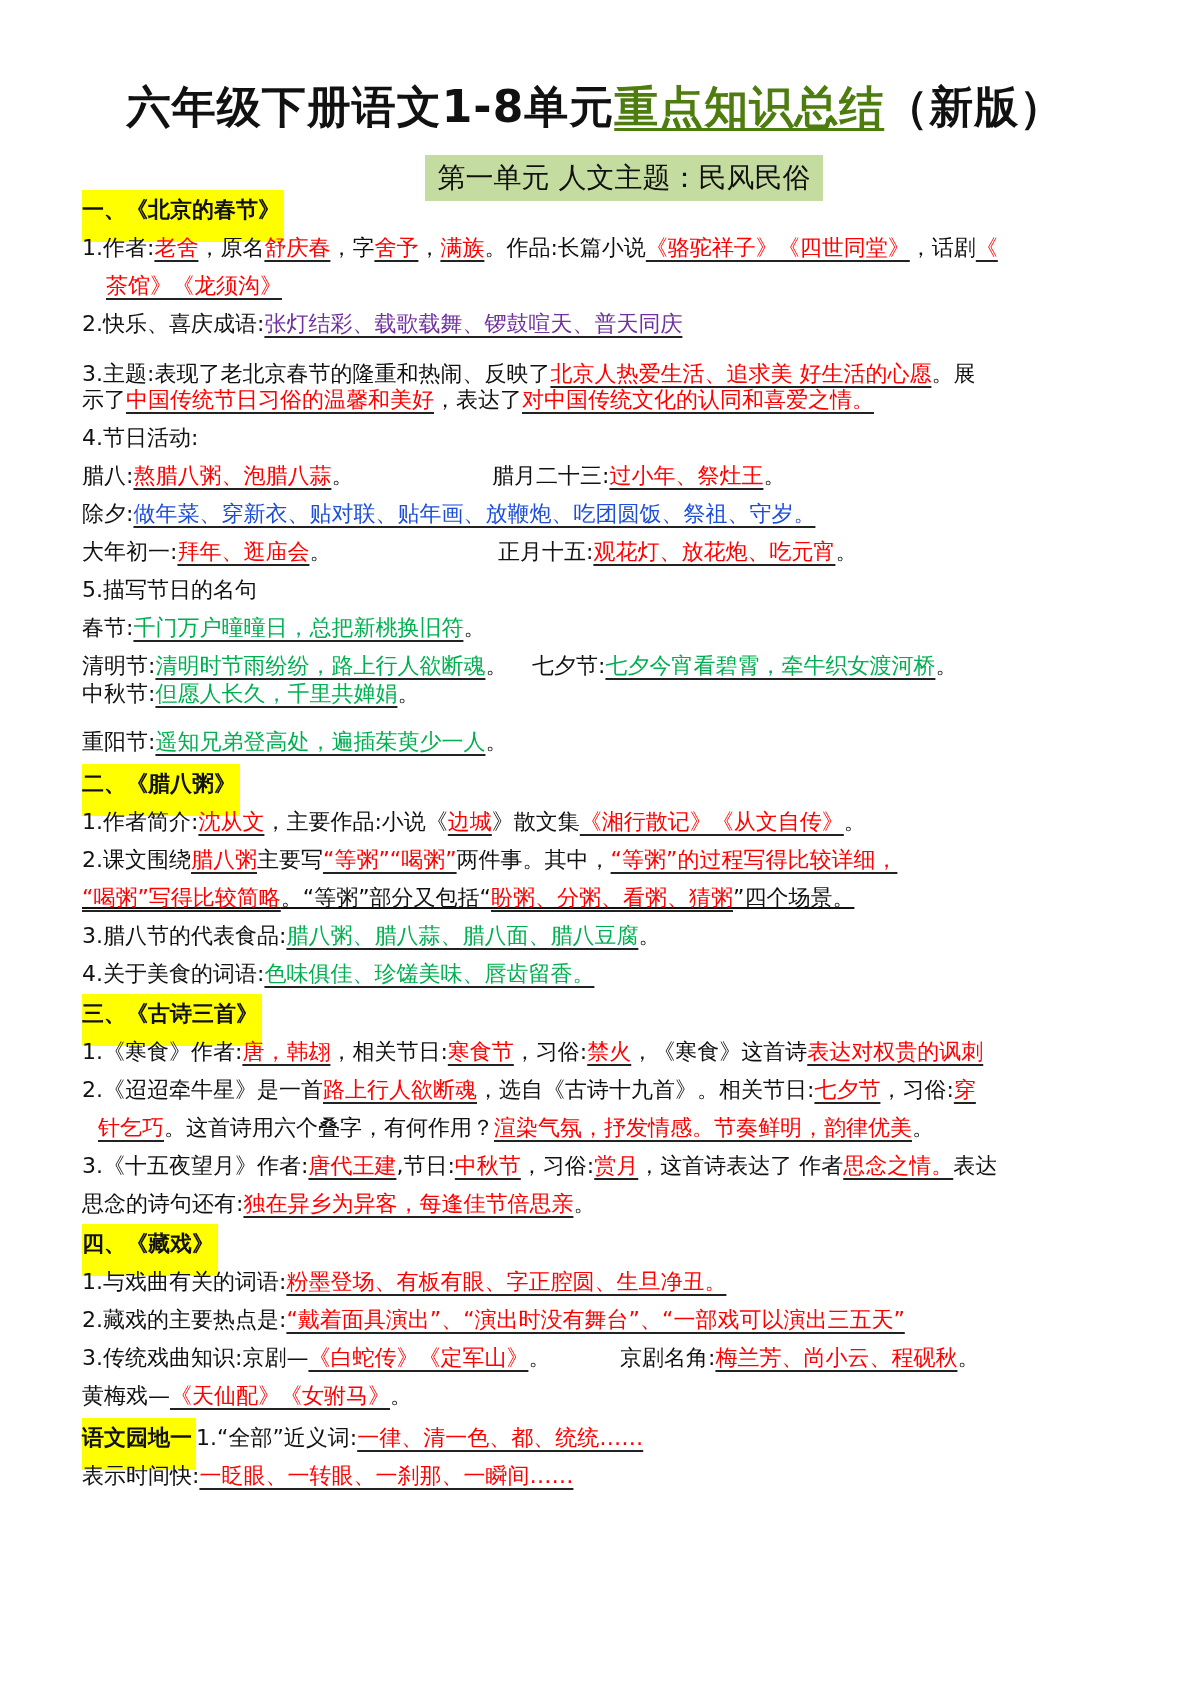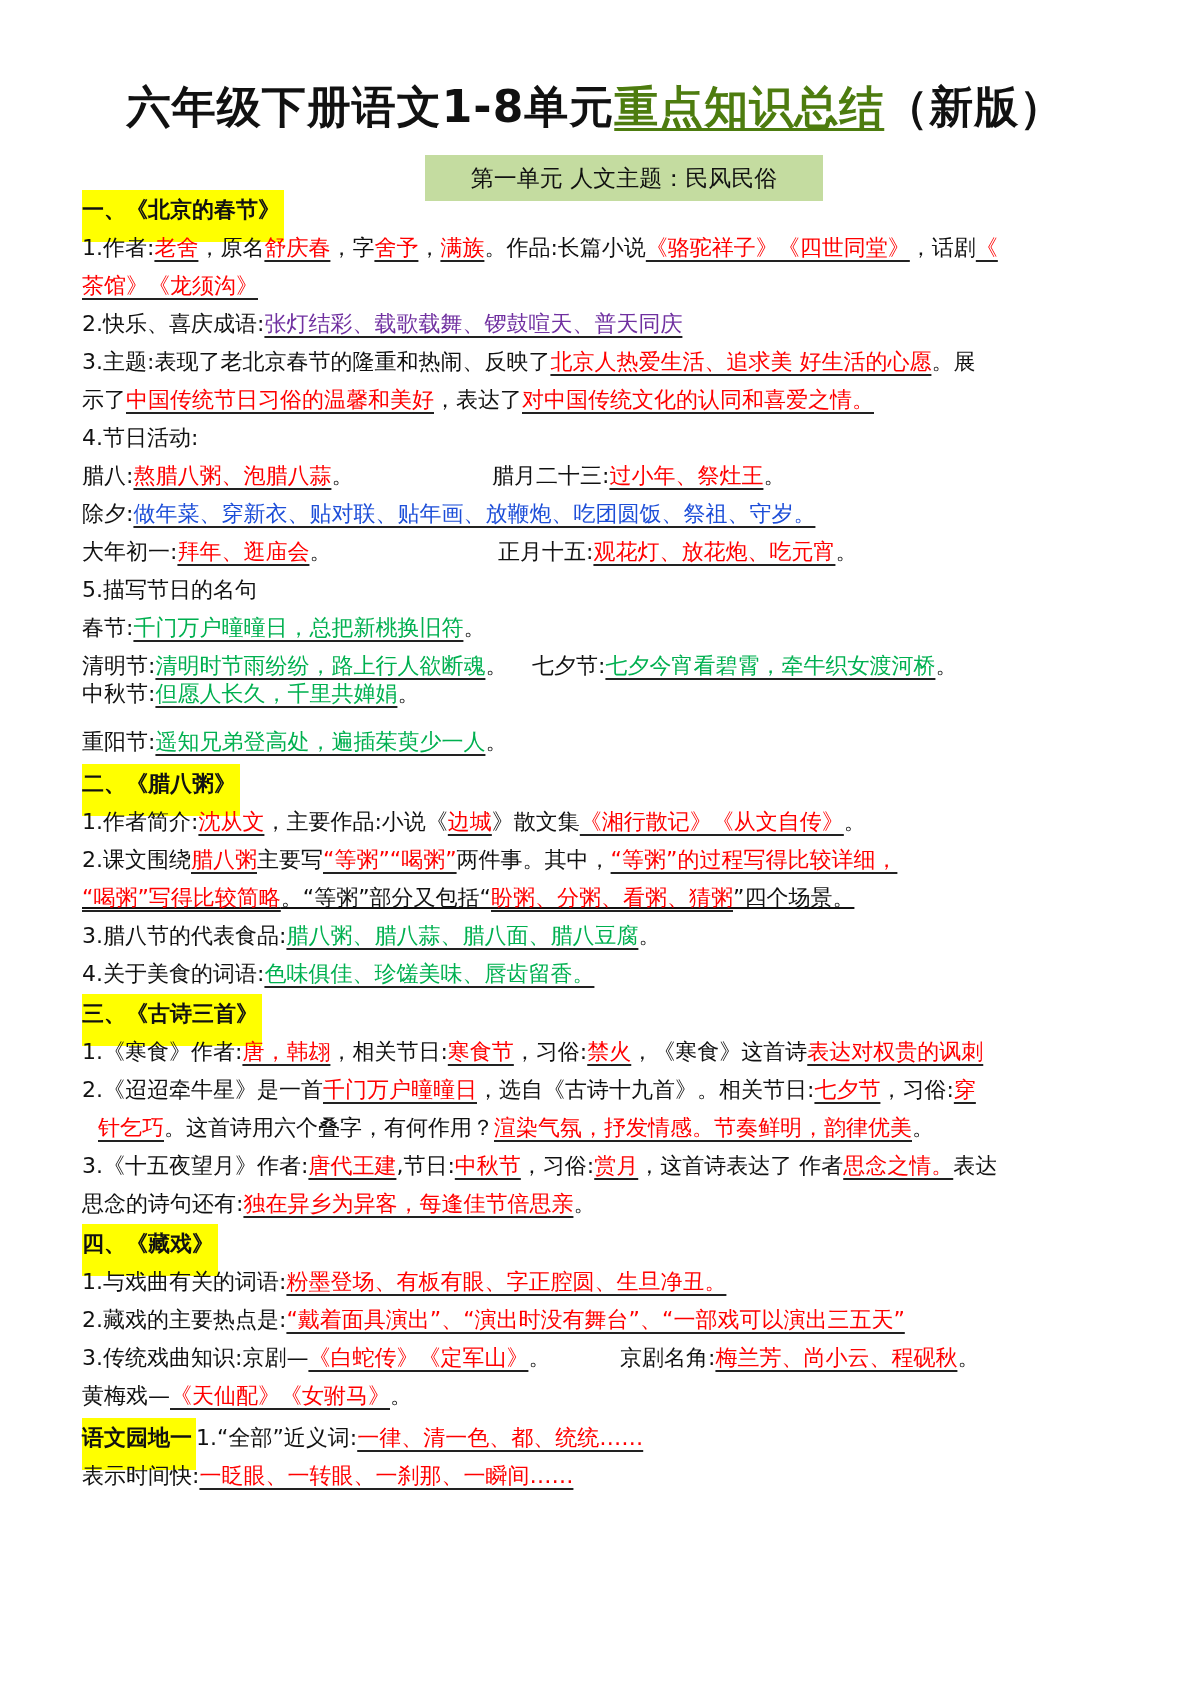--- a/index.html
+++ b/index.html
@@ -9,21 +9,21 @@
     color: #111111;
   }
   .title {
     position: absolute; left: 0; top: 78px; width: 1191px;
     text-align: center; font-size: 44px; font-weight: bold; letter-spacing: 1px;
     white-space: nowrap;
   }
   .title .hl { color: #4d7c0f; text-decoration: underline; text-decoration-thickness: 3px; text-underline-offset: 6px; }
   .unit-bar {
     position: absolute; left: 425px; top: 155px; width: 398px; height: 46px;
-    background: #c4dca0; font-size: 23px; line-height: 46px; text-align: center;
+    background: #c4dca0; font-size: 28px; line-height: 46px; text-align: center;
     color: #111;
   }
   .content { position: absolute; left: 82px; top: 0; width: 1040px; }
   .line {
     position: absolute; left: 0; height: 36px; font-size: 22px; line-height: 36px;
     white-space: nowrap;
   }
   .h {
     display: inline-block; background: #ffff00; font-weight: bold; font-size: 22px;
     padding: 0 4px 12px 0; line-height: 40px; height: 40px;
@@ -39,44 +39,44 @@
 <body>
 
 <div class="title"><span>六年级下册语文1-8单元</span><span class="hl">重点知识总结</span><span>（新版）</span></div>
 
 <div class="unit-bar">第一单元 人文主题：民风民俗</div>
 
 <div class="content">
 
   <div class="line" style="top:190px;"><span class="h">一、《北京的春节》</span></div>
   <div class="line" style="top:230px;"><span>1.作者:</span><span class="r u">老舍</span><span>，原名</span><span class="r u">舒庆春</span><span>，字</span><span class="r u">舍予</span><span>，</span><span class="r u">满族</span><span>。作品:长篇小说</span><span class="r u">《骆驼祥子》《四世同堂》</span><span>，话剧</span><span class="r u">《</span></div>
-  <div class="line" style="top:268px;"><span class="r u">茶馆》《龙须沟》</span></div>
+  <div class="line" style="top:268px;margin-left:24px;"><span class="r u">茶馆》《龙须沟》</span></div>
   <div class="line" style="top:306px;"><span>2.快乐、喜庆成语:</span><span class="p u">张灯结彩、载歌载舞、锣鼓喧天、普天同庆</span></div>
-  <div class="line" style="top:344px;"><span>3.主题:表现了老北京春节的隆重和热闹、反映了</span><span class="r u">北京人热爱生活、追求美 好生活的心愿</span><span>。展</span></div>
+  <div class="line" style="top:356px;"><span>3.主题:表现了老北京春节的隆重和热闹、反映了</span><span class="r u">北京人热爱生活、追求美 好生活的心愿</span><span>。展</span></div>
   <div class="line" style="top:382px;"><span>示了</span><span class="r u">中国传统节日习俗的温馨和美好</span><span>，表达了</span><span class="r u">对中国传统文化的认同和喜爱之情。</span></div>
   <div class="line" style="top:420px;"><span>4.节日活动:</span></div>
   <div class="line" style="top:458px; width:1040px;"><span>腊八:</span><span class="r u">熬腊八粥、泡腊八蒜</span><span>。</span><span class="tab" style="left:410px;"><span>腊月二十三:</span><span class="r u">过小年、祭灶王</span><span>。</span></span></div>
   <div class="line" style="top:496px;"><span>除夕:</span><span class="b u">做年菜、穿新衣、贴对联、贴年画、放鞭炮、吃团圆饭、祭祖、守岁。</span></div>
   <div class="line" style="top:534px; width:1040px;"><span>大年初一:</span><span class="r u">拜年、逛庙会</span><span>。</span><span class="tab" style="left:416px;"><span>正月十五:</span><span class="r u">观花灯、放花炮、吃元宵</span><span>。</span></span></div>
   <div class="line" style="top:572px;"><span>5.描写节日的名句</span></div>
   <div class="line" style="top:610px;"><span>春节:</span><span class="g u">千门万户曈曈日，总把新桃换旧符</span><span>。</span></div>
   <div class="line" style="top:648px; width:1040px;"><span>清明节:</span><span class="g u">清明时节雨纷纷，路上行人欲断魂</span><span>。</span><span class="tab" style="left:450px;"><span>七夕节:</span><span class="g u">七夕今宵看碧霄，牵牛织女渡河桥</span><span>。</span></span></div>
   <div class="line" style="top:676px;"><span>中秋节:</span><span class="g u">但愿人长久，千里共婵娟</span><span>。</span></div>
   <div class="line" style="top:724px;"><span>重阳节:</span><span class="g u">遥知兄弟登高处，遍插茱萸少一人</span><span>。</span></div>
 
   <div class="line" style="top:764px;"><span class="h">二、《腊八粥》</span></div>
   <div class="line" style="top:804px;"><span>1.作者简介:</span><span class="r u">沈从文</span><span>，主要作品:小说《</span><span class="r u">边城</span><span>》散文集</span><span class="r u">《湘行散记》《从文自传》</span><span>。</span></div>
   <div class="line" style="top:842px;text-align:right;"><span>2.课文围绕</span><span class="r u">腊八粥</span><span>主要写</span><span class="r u">“等粥”“喝粥”</span><span>两件事。其中，</span><span class="r u">“等粥”的过程写得比较详细，</span></div>
   <div class="line" style="top:880px;text-decoration:underline;"><span class="r u">“喝粥”写得比较简略</span><span>。“等粥”部分又包括“</span><span class="r u">盼粥、分粥、看粥、猜粥</span><span>”四个场景。</span></div>
   <div class="line" style="top:918px;"><span>3.腊八节的代表食品:</span><span class="g u">腊八粥、腊八蒜、腊八面、腊八豆腐</span><span>。</span></div>
   <div class="line" style="top:956px;"><span>4.关于美食的词语:</span><span class="g u">色味俱佳、珍馐美味、唇齿留香。</span></div>
 
   <div class="line" style="top:994px;"><span class="h">三、《古诗三首》</span></div>
   <div class="line" style="top:1034px;"><span>1.《寒食》作者:</span><span class="r u">唐，韩翃</span><span>，相关节日:</span><span class="r u">寒食节</span><span>，习俗:</span><span class="r u">禁火</span><span>，《寒食》这首诗</span><span class="r u">表达对权贵的讽刺</span></div>
-  <div class="line" style="top:1072px;"><span>2.《迢迢牵牛星》是一首</span><span class="r u">千门万户曈曈日</span><span>，选自《古诗十九首》。相关节日:</span><span class="r u">七夕节</span><span>，习俗:</span><span class="r u">穿</span></div>
+  <div class="line" style="top:1072px;"><span>2.《迢迢牵牛星》是一首</span><span class="r u">路上行人欲断魂</span><span>，选自《古诗十九首》。相关节日:</span><span class="r u">七夕节</span><span>，习俗:</span><span class="r u">穿</span></div>
   <div class="line" style="top:1110px;margin-left:16px;"><span class="r u">针乞巧</span><span>。这首诗用六个叠字，有何作用？</span><span class="r u">渲染气氛，抒发情感。节奏鲜明，韵律优美</span><span>。</span></div>
   <div class="line" style="top:1148px;"><span>3.《十五夜望月》作者:</span><span class="r u">唐代王建</span><span>,节日:</span><span class="r u">中秋节</span><span>，习俗:</span><span class="r u">赏月</span><span>，这首诗表达了 作者</span><span class="r u">思念之情。</span><span>表达</span></div>
   <div class="line" style="top:1186px;"><span>思念的诗句还有:</span><span class="r u">独在异乡为异客，每逢佳节倍思亲</span><span>。</span></div>
 
   <div class="line" style="top:1224px;"><span class="h">四、《藏戏》</span></div>
   <div class="line" style="top:1264px;"><span>1.与戏曲有关的词语:</span><span class="r u">粉墨登场、有板有眼、字正腔圆、生旦净丑。</span></div>
   <div class="line" style="top:1302px;"><span>2.藏戏的主要热点是:</span><span class="r u">“戴着面具演出”、“演出时没有舞台”、“一部戏可以演出三五天”</span></div>
   <div class="line" style="top:1340px; width:1040px;"><span>3.传统戏曲知识:京剧—</span><span class="r u">《白蛇传》《定军山》</span><span>。</span><span class="tab" style="left:538px;"><span>京剧名角:</span><span class="r u">梅兰芳、尚小云、程砚秋</span><span>。</span></span></div>
   <div class="line" style="top:1378px; width:1040px;"><span>黄梅戏—</span><span class="r u">《天仙配》《女驸马》</span><span>。</span></div>
 

